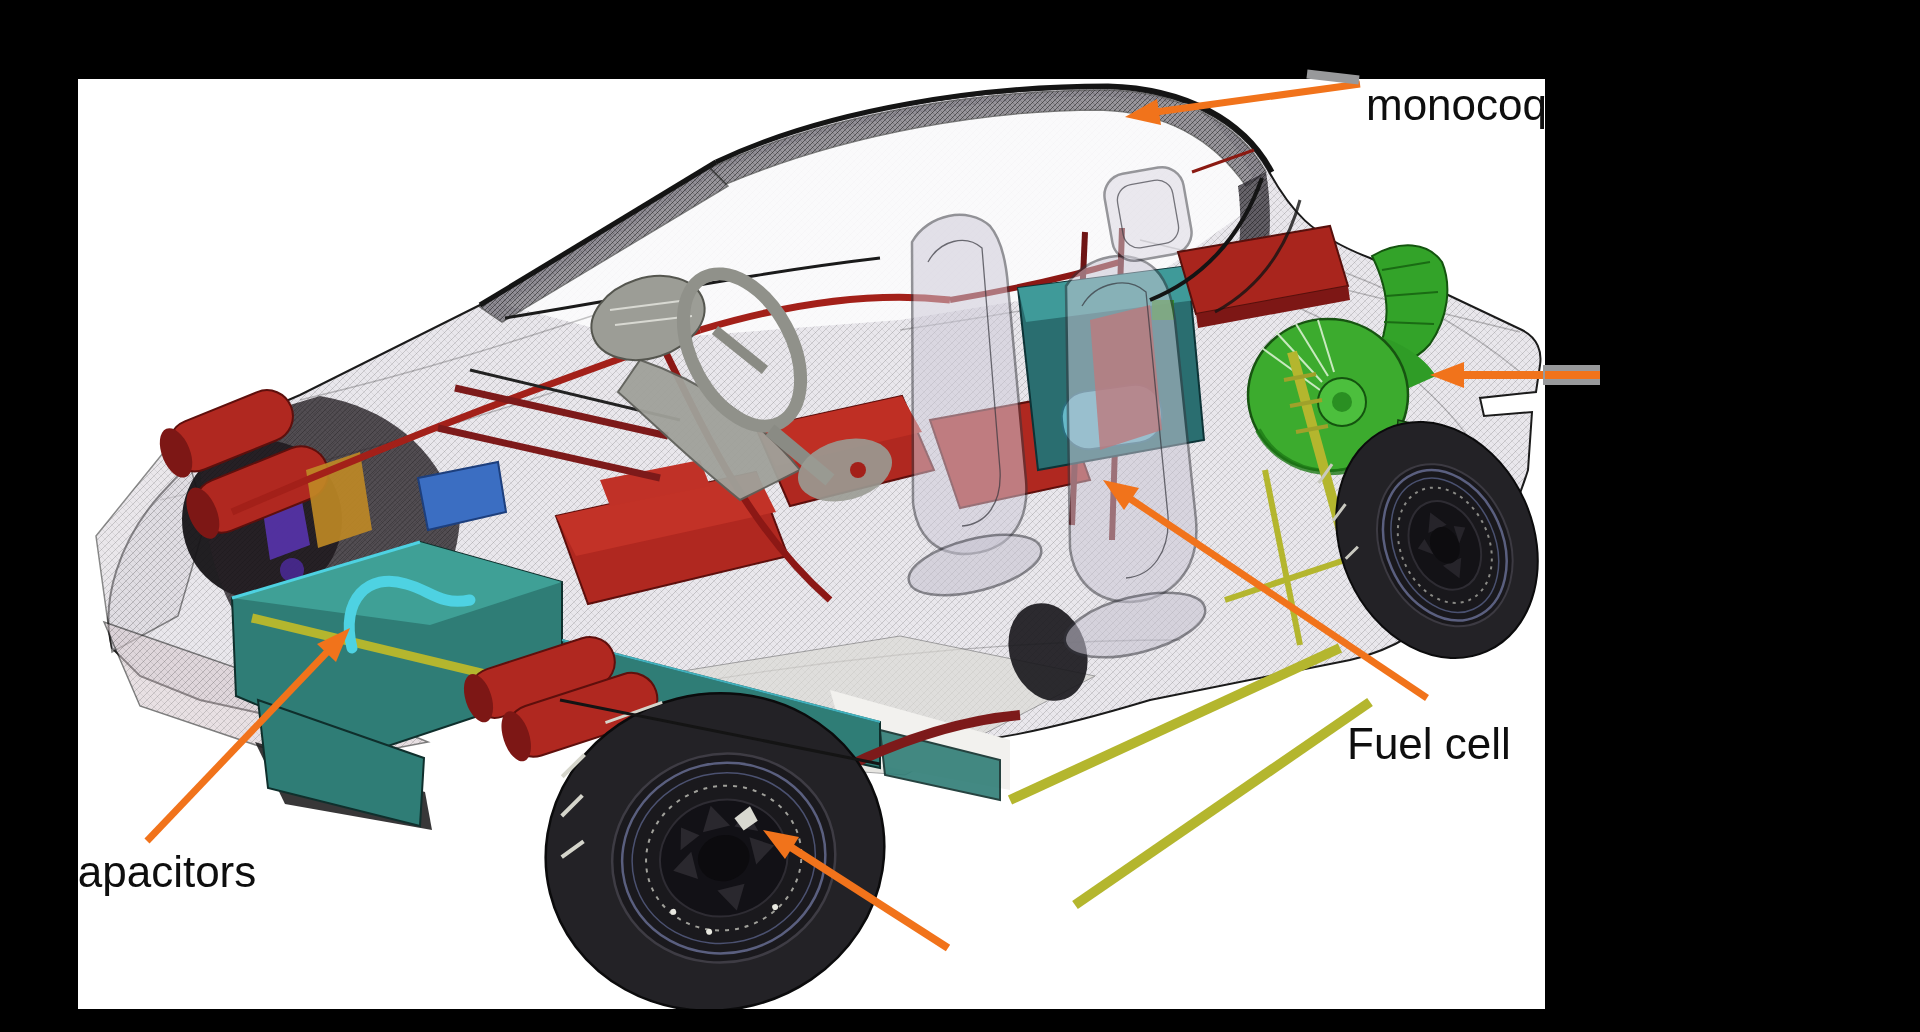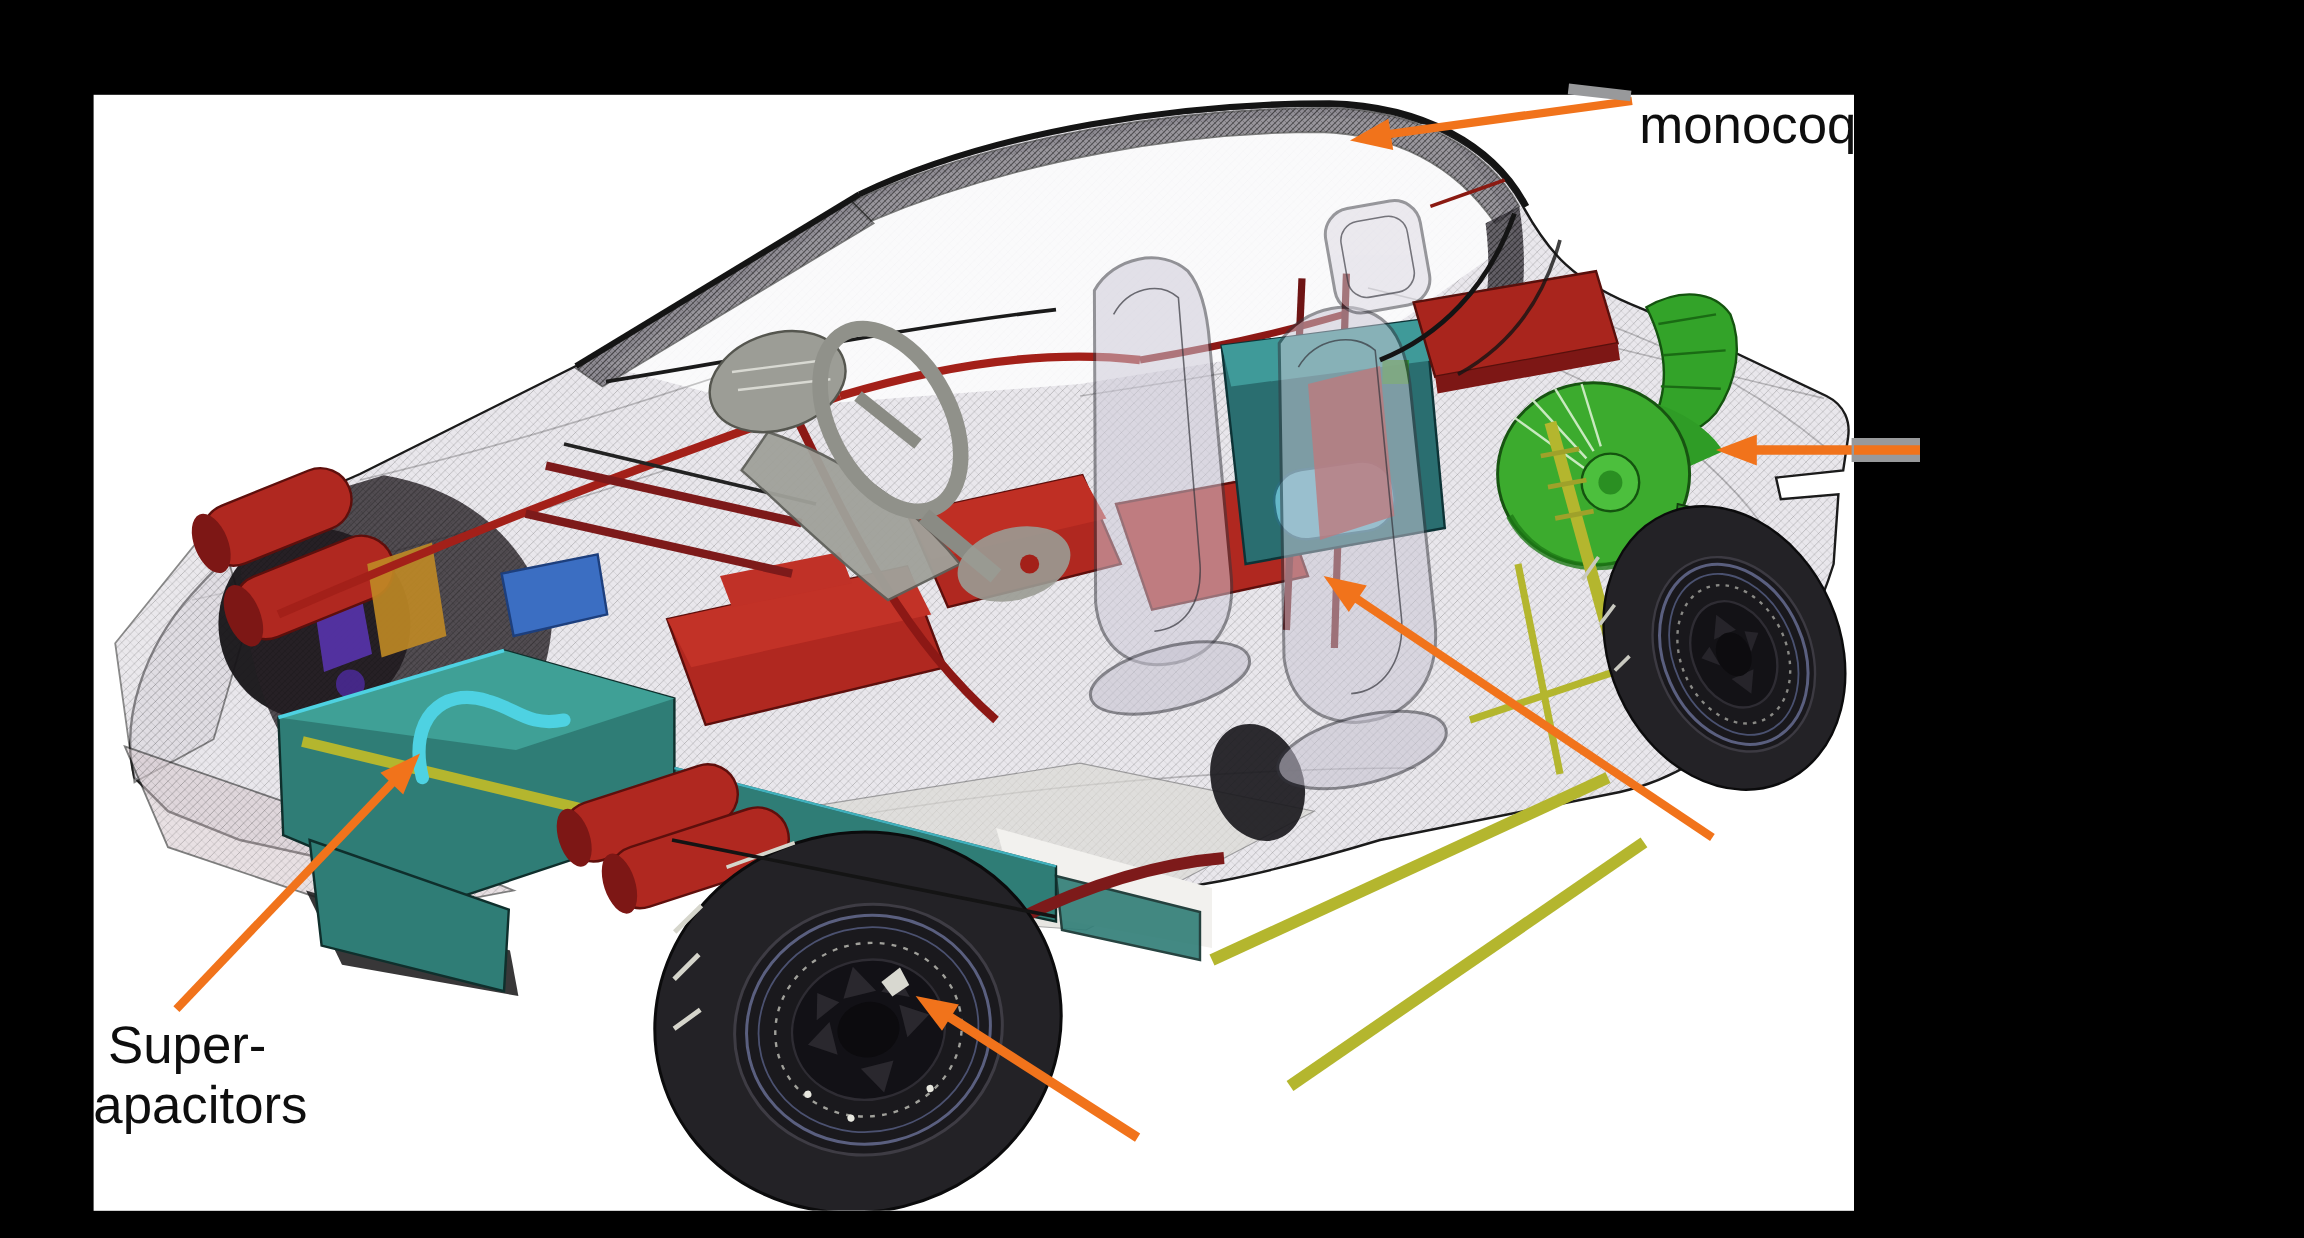--- a/index.html
+++ b/index.html
@@ -307,22 +307,22 @@
       <line x1="948" y1="948" x2="789" y2="846" class="s-orange" stroke-width="8"></line>
       <polygon class="f-orange" points="763,830 799,837 785,859"></polygon>
     </g>
     <g>
       <line x1="1545" y1="375" x2="1462" y2="375" class="s-orange" stroke-width="8"></line>
       <polygon class="f-orange" points="1430,375 1464,362 1464,388"></polygon>
     </g>
   </svg>
 
   <div class="label" style="left:1288px;top:1px;">monocoque</div>
+  <div class="label" style="left:1269px;top:640px;">Fuel cell</div>
   <div class="label" style="left:-32px;top:768px;width:220px;text-align:center;">
-    <div>Super-</div>
     <div>capacitors</div>
   </div>
 </div>
 
 <svg id="overlay-svg" width="1920" height="1032" viewBox="0 0 1920 1032" xmlns="http://www.w3.org/2000/svg">
   <g>
     <line x1="1543" y1="375" x2="1600" y2="375" class="s-gray" stroke-width="20"></line>
     <line x1="1545" y1="375" x2="1600" y2="375" class="s-orange" stroke-width="8"></line>
   </g>
   <g>

